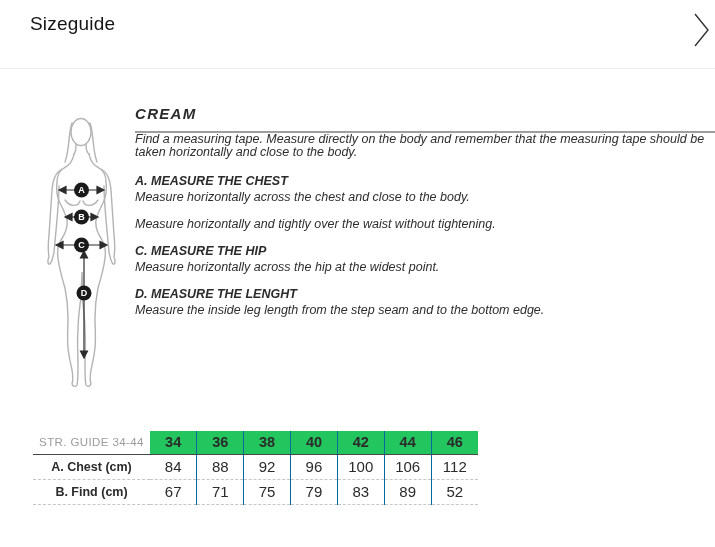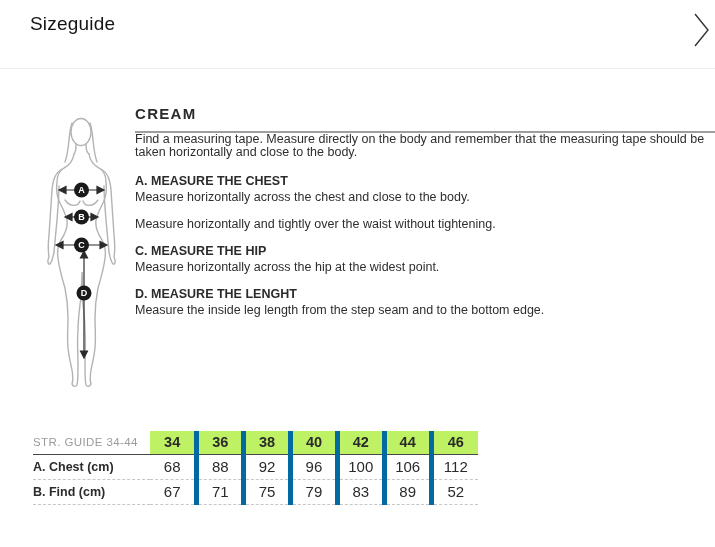--- a/index.html
+++ b/index.html
@@ -50,20 +50,21 @@
     left: 37px;
     top: 110px;
     width: 92px;
     height: 278px;
   }
   .content {
     position: absolute;
     left: 135px;
     top: 106px;
     width: 580px;
+    font-style: italic;
   }
   .brand-title {
     font-size: 15px;
     font-weight: 700;
     letter-spacing: 1.3px;
     color: #2b2b2b;
     line-height: 16px;
   }
   .brand-rule {
     height: 2px;
@@ -108,52 +109,52 @@
   table.size-table {
     width: 445px;
     border-collapse: collapse;
     table-layout: fixed;
   }
   .size-table col.label-col { width: 117px; }
   .size-table th, .size-table td {
     padding: 0;
     vertical-align: middle;
   }
-  .size-table thead th { height: 23px; border-bottom: 1px solid #474747; }
-  .size-table tbody td { height: 25px; border-bottom: 1px dashed #c7c7c7; }
+  .size-table thead th { height: 23px; border-bottom: 1px solid #474747; text-align: center; }
+  .size-table tbody td { height: 25px; border-bottom: 1px dashed #c7c7c7; text-align: center; }
   .corner-label {
     text-align: left;
     font-size: 11.5px;
     font-weight: 400;
     color: #9b9b9b;
     letter-spacing: 0.4px;
     padding-left: 2px;
     white-space: nowrap;
   }
   .size-head {
-    background: #bef264;
+    background: #22c55e;
     font-size: 14.5px;
     font-weight: 700;
     color: #2b2b2b;
     text-align: center;
   }
   .row-label {
     font-size: 12.5px;
     font-weight: 700;
     color: #2b2b2b;
     text-align: left;
     padding-left: 2px;
     white-space: nowrap;
   }
   .size-cell {
     font-size: 15px;
     color: #2b2b2b;
     text-align: center;
   }
-  .v-line { border-left: 5px solid #0369a1; margin-top: 36px; }
+  .v-line { border-left: 1px solid #0369a1; margin-top: 36px; }
 </style>
 </head>
 <body>
 
 <div class="panel">
 
   <div class="page-title">Sizeguide</div>
 
   <button class="chevron-btn" aria-label="next">
     <svg width="22" height="38" viewBox="0 0 22 38">
@@ -254,21 +255,21 @@
           <th class="size-head v-line">38</th>
           <th class="size-head v-line">40</th>
           <th class="size-head v-line">42</th>
           <th class="size-head v-line">44</th>
           <th class="size-head v-line">46</th>
         </tr>
       </thead>
       <tbody>
         <tr>
           <td class="row-label">A. Chest (cm)</td>
-          <td class="size-cell">68</td>
+          <td class="size-cell">84</td>
           <td class="size-cell v-line">88</td>
           <td class="size-cell v-line">92</td>
           <td class="size-cell v-line">96</td>
           <td class="size-cell v-line">100</td>
           <td class="size-cell v-line">106</td>
           <td class="size-cell v-line">112</td>
         </tr>
         <tr>
           <td class="row-label">B. Find (cm)</td>
           <td class="size-cell">67</td>

